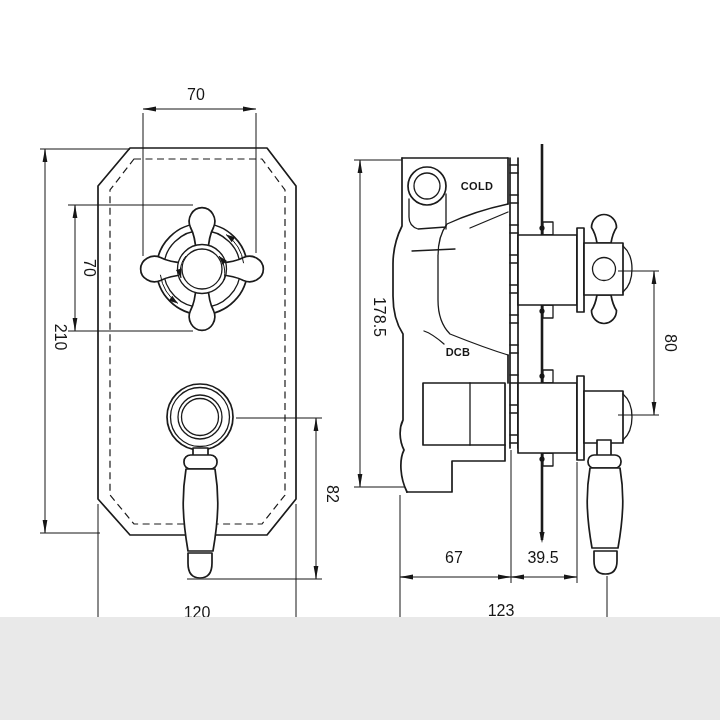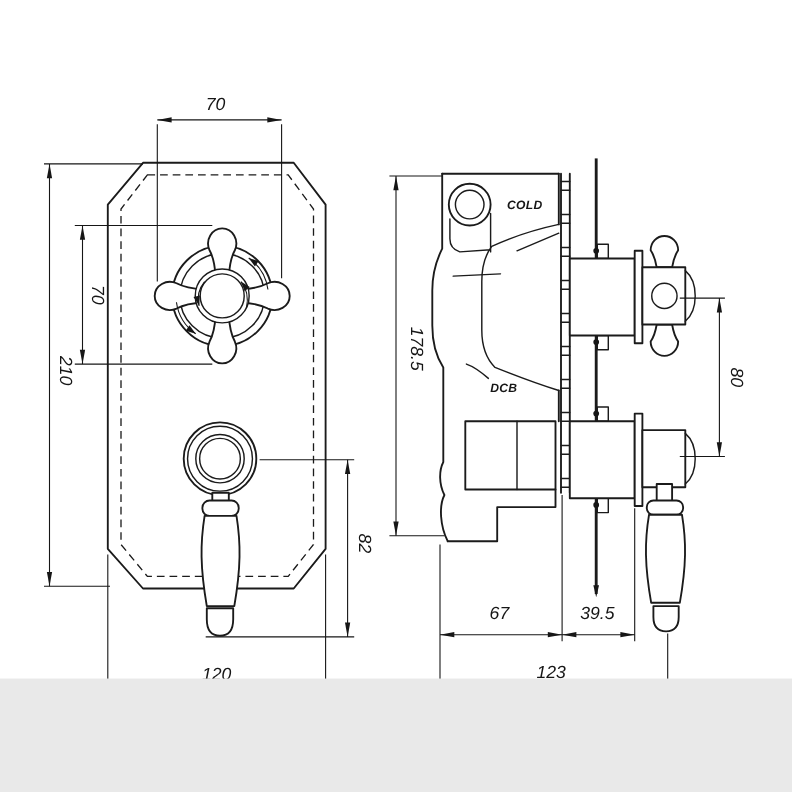--- a/index.html
+++ b/index.html
@@ -1,16 +1,16 @@
 <!DOCTYPE html>
 <html><head>
 <meta charset="utf-8">
 <style>
   html,body{margin:0;padding:0;background:#e9e9e9;}
-  .sheet{width:720px;height:617px;background:#fff;position:relative;margin:0 auto;overflow:hidden;font-style:italic;}
+  .sheet{width:720px;height:617px;background:#fff;position:relative;margin:0 auto;overflow:hidden;}
   svg{display:block;}
   text{font-family:"Liberation Sans", sans-serif;fill:#161616;}
   .dim-text{font-size:16px;}
   .mark-text{font-size:11px;font-weight:bold;letter-spacing:.3px;}
   .outline{stroke:#1b1b1b;stroke-width:1.7;fill:none;stroke-linejoin:round;stroke-linecap:round;}
   .outline-f{stroke:#1b1b1b;stroke-width:1.7;fill:#fff;stroke-linejoin:round;stroke-linecap:round;}
   .detail{stroke:#1b1b1b;stroke-width:1.3;fill:none;stroke-linejoin:round;stroke-linecap:round;}
   .detail-f{stroke:#1b1b1b;stroke-width:1.3;fill:#fff;stroke-linejoin:round;stroke-linecap:round;}
   .dashed{stroke:#1b1b1b;stroke-width:1.2;fill:none;stroke-dasharray:7 4.5;}
   .dim{stroke:#161616;stroke-width:1;fill:none;}

